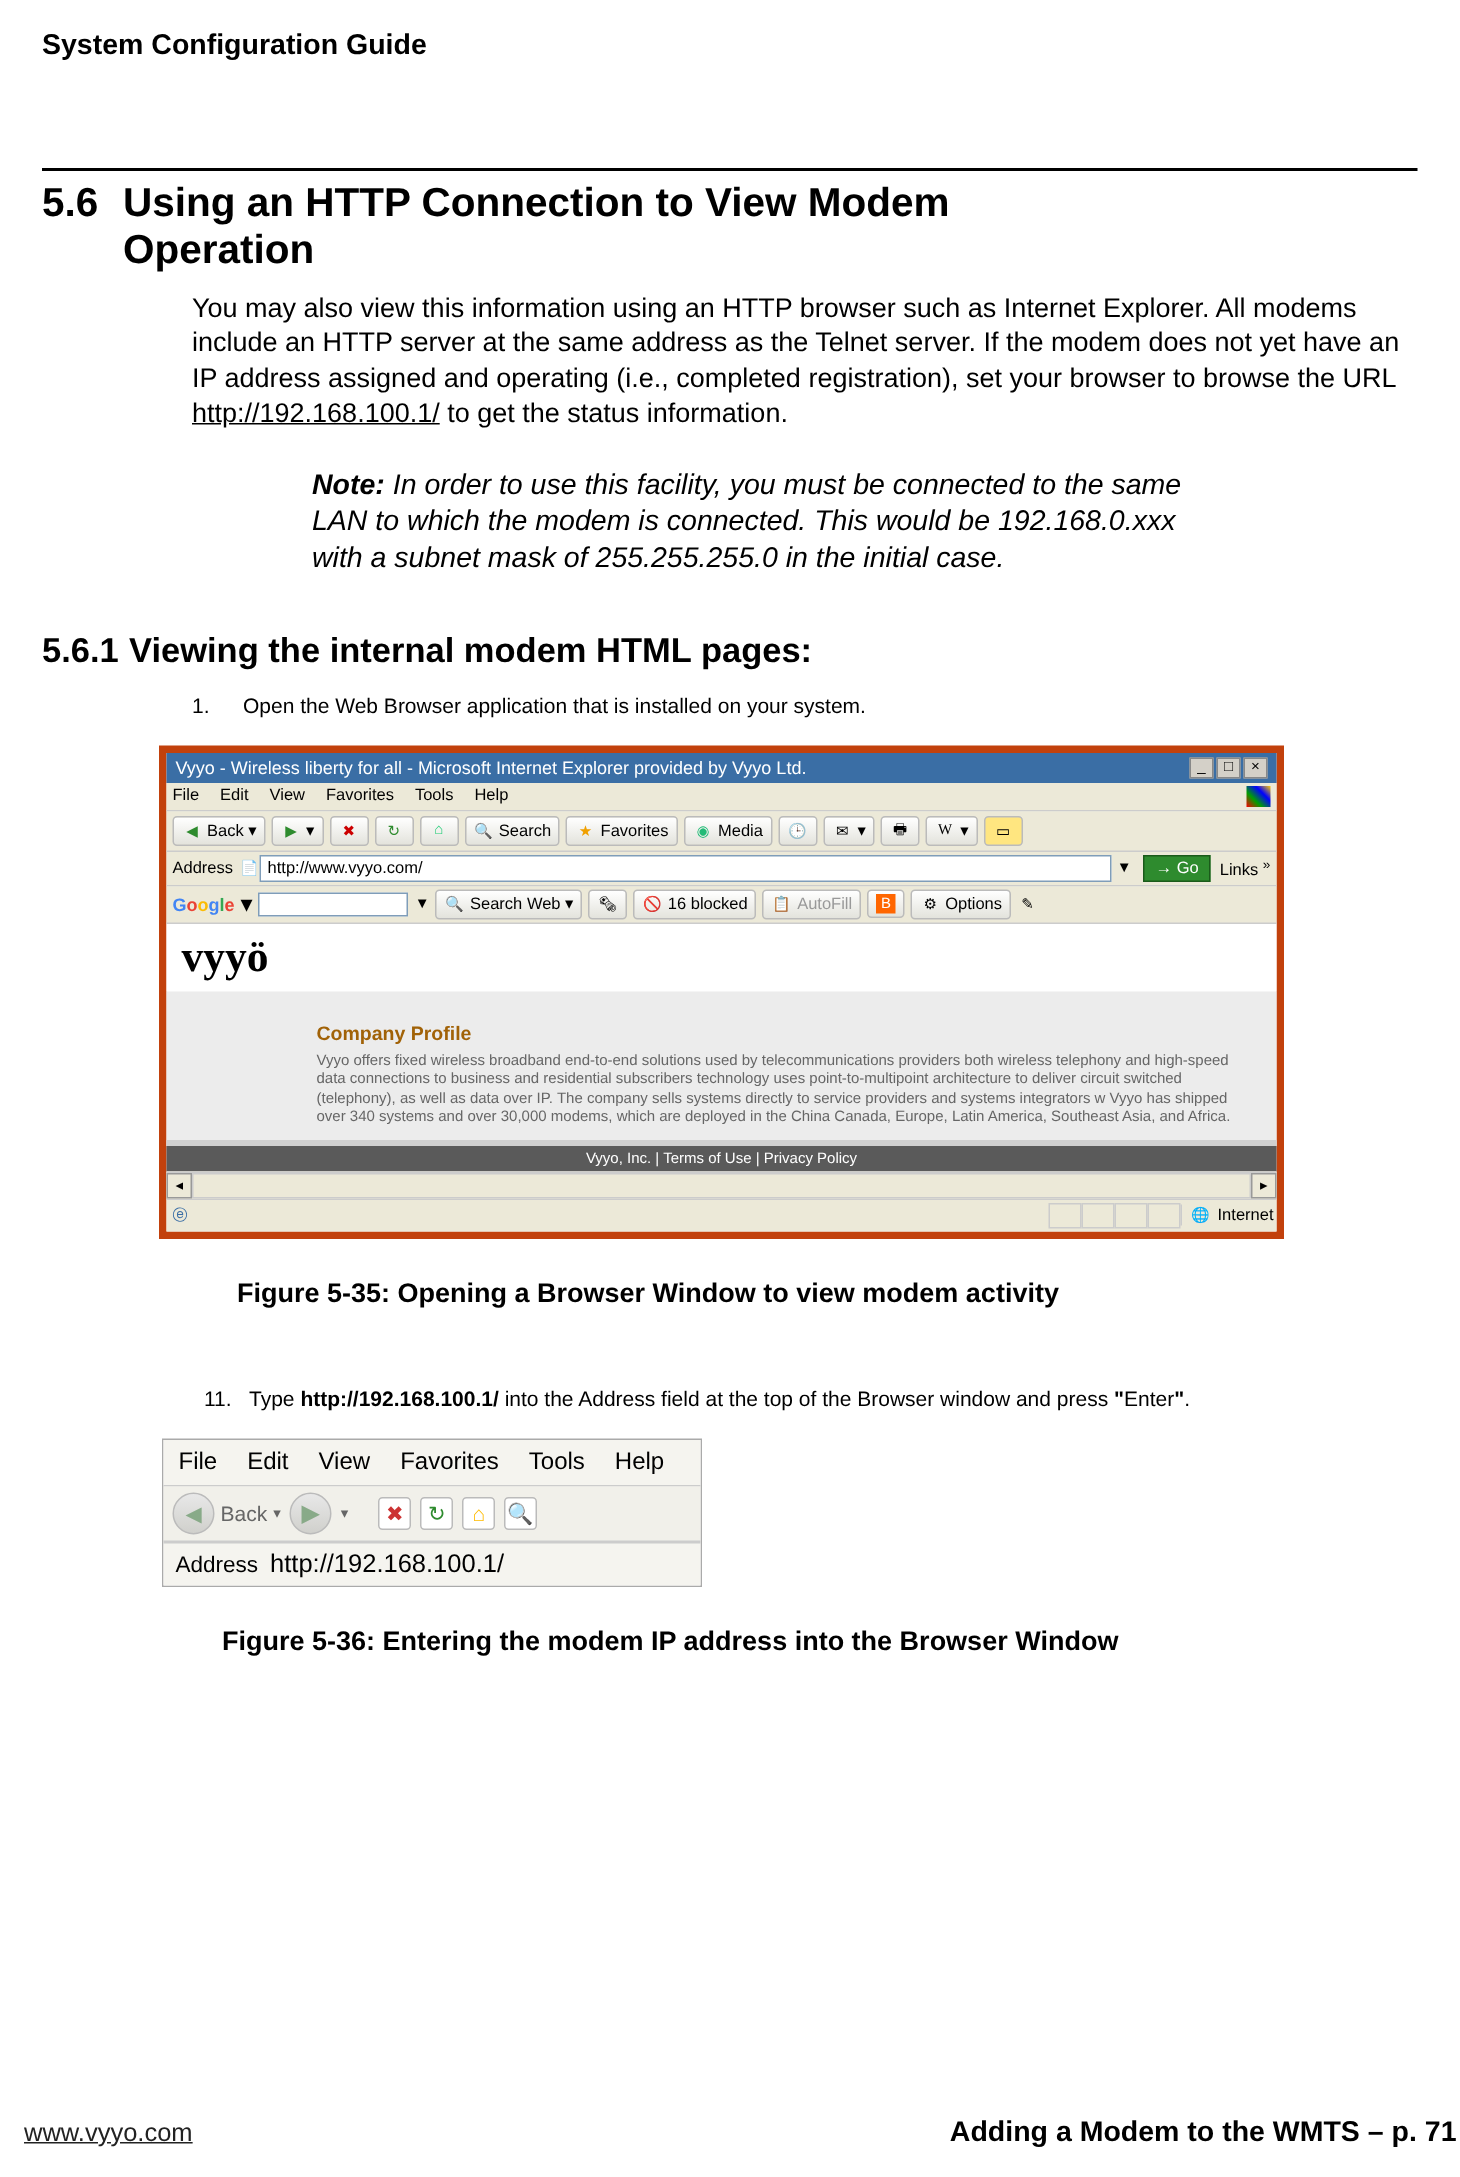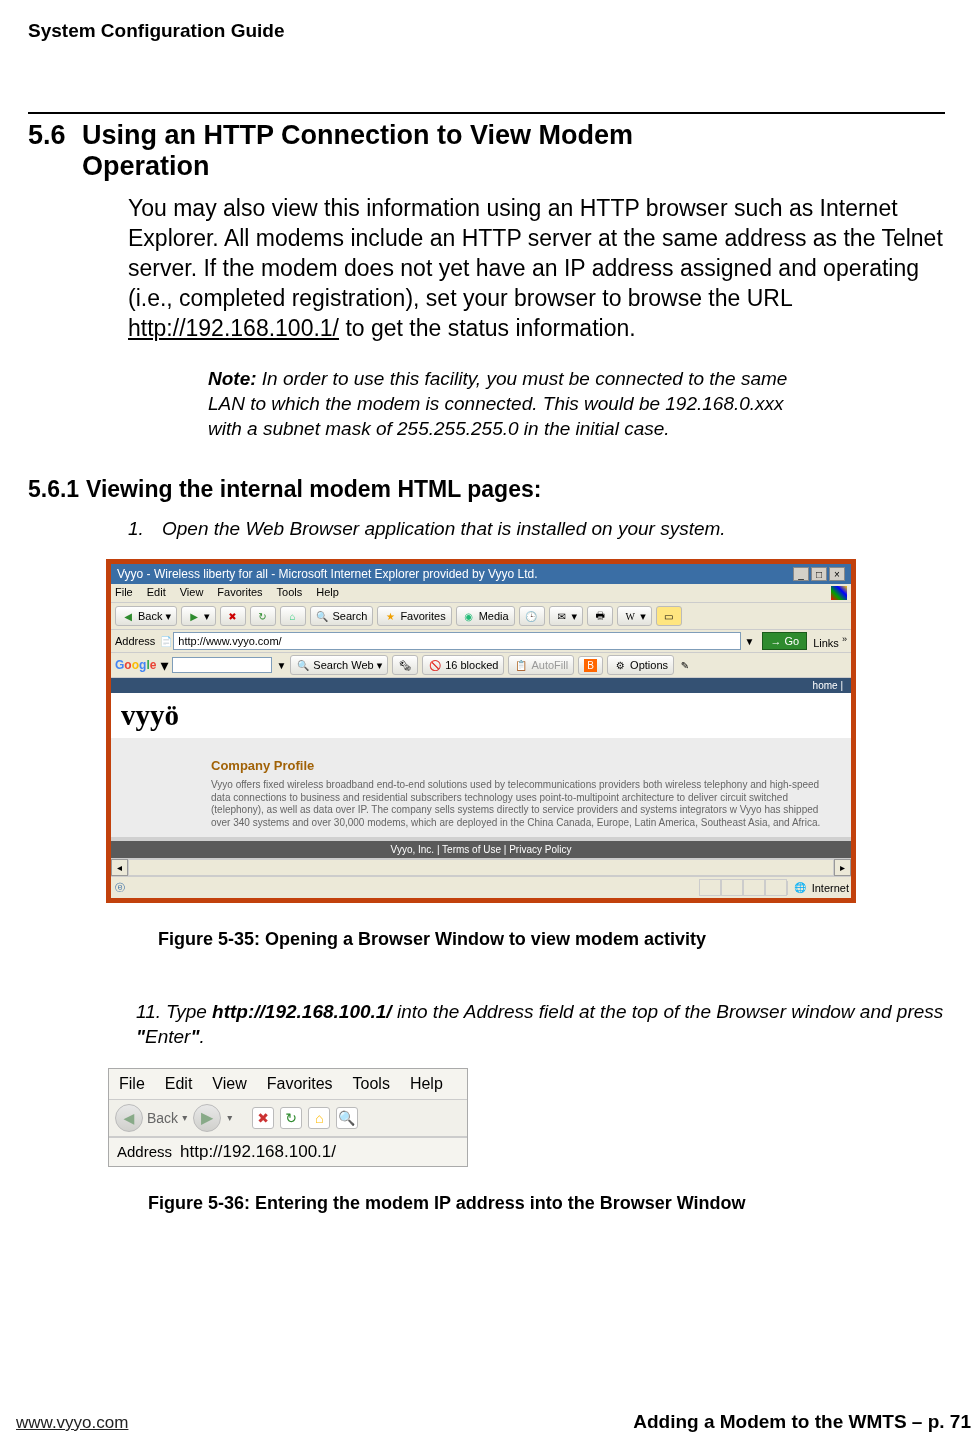--- a/index.html
+++ b/index.html
@@ -21,45 +21,44 @@
     margin-bottom: 6px;
   }
   .sec-heading {
     font-weight: bold;
     font-size: 27px;
   }
   .sec-num { display:inline-block; width: 54px;}
   .sec-title { display:inline;}
   .sec-sub-wrap { margin-left:54px;}
   .body-text {
-    font-size: 23px;
+    font-size: 18px;
     line-height: 1.3;
     margin: 12px 0 0 100px;
   }
   .body-text .url { text-decoration: underline; }
   .note-block {
     font-size: 19px;
     line-height: 1.3;
     margin: 24px 140px 0 180px;
     font-style: italic;
   }
   .note-block .label { font-weight: bold; }
   .sub-heading {
     font-weight: bold;
     font-size: 23px;
     margin-top: 34px;
     margin-left:0;
   }
   .sub-num { display:inline-block; width:58px;}
   .step-line {
-    font-size:19px;
+    font-size:14px;
     margin-top: 14px;
     margin-left: 100px;
     line-height:1.3;
-    font-style:italic;
   }
   .step-line .stepno { display:inline-block; width:34px;}
   .img-wrap {
     margin: 18px 0 0 78px;
     border:5px solid #c2410c;
     display:inline-block;
     width: 750px;
   }
   .img-wrap-small {
     margin: 18px 0 0 80px;
@@ -248,21 +247,20 @@
     <span class="tbtn">
         <span class="ticon" style="background:#ff6600;color:#fff;width:13px;height:13px;">B</span>
       </span>
     <span class="tbtn">
         <span class="ticon">⚙</span>
         <span>Options</span>
       </span>
     <span class="ticon">✎</span>
   </div>
   <div>
-    <div class="sitebar"><span>home |</span></div>
     <div class="site-logo">vyyö</div>
     <div class="company-sec">
       <div class="company-title">Company Profile</div>
       <div class="company-text">Vyyo offers fixed wireless broadband end-to-end solutions used by telecommunications providers both wireless telephony and high-speed data connections to business and residential subscribers technology uses point-to-multipoint architecture to deliver circuit switched (telephony), as well as data over IP. The company sells systems directly to service providers and systems integrators w Vyyo has shipped over 340 systems and over 30,000 modems, which are deployed in the China Canada, Europe, Latin America, Southeast Asia, and Africa.</div>
     </div>
     <div class="footerbar">Vyyo, Inc. | Terms of Use | Privacy Policy</div>
   </div>
   <div class="scroll-b">
     <span class="scrollbtn">◂</span>
     <div class="scroll-track"></div>

